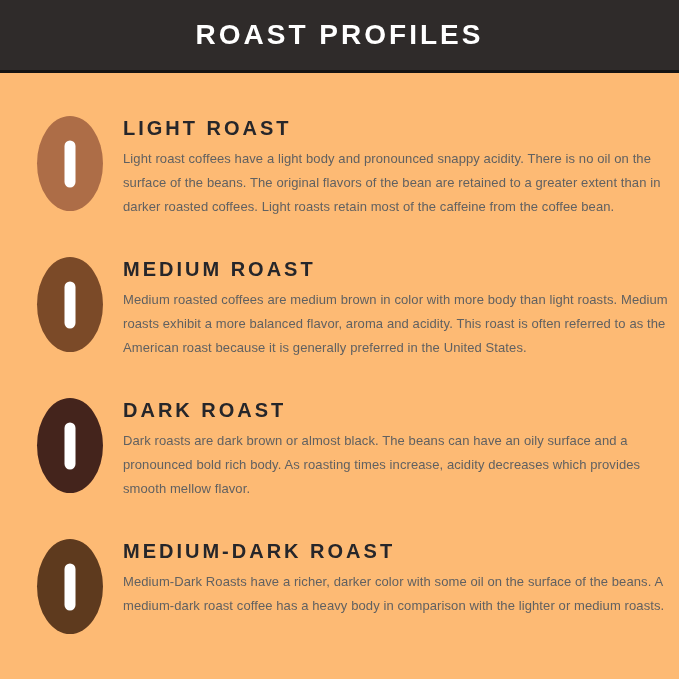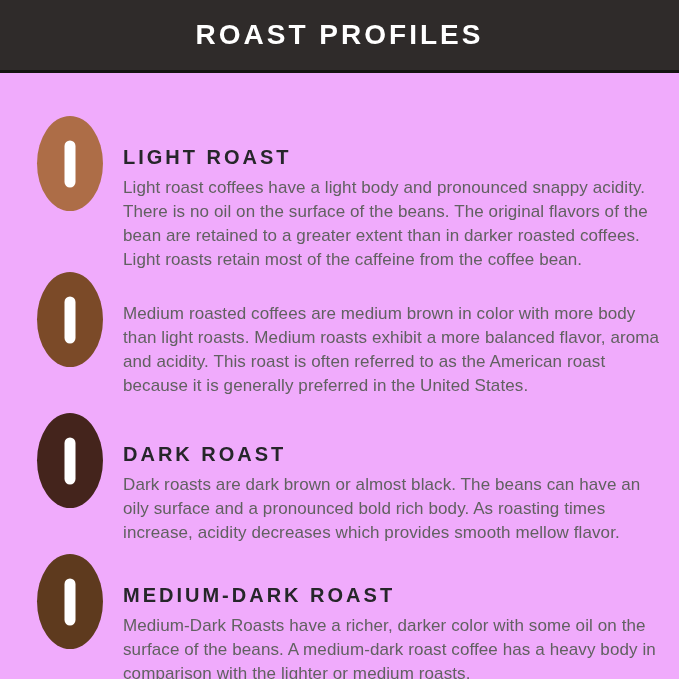--- a/index.html
+++ b/index.html
@@ -2,21 +2,21 @@
 <html><head>
 <meta charset="utf-8">
 <style>
   * { margin: 0; padding: 0; box-sizing: border-box; }
   html, body { width: 679px; height: 679px; }
   body {
     font-family: "Liberation Sans", sans-serif;
     background: #ffffff;
     overflow: hidden;
   }
-  .page { width: 679px; height: 679px; background: #f0abfc; }
+  .page { width: 679px; height: 679px; background: #fdba74; }
 
   .header {
     height: 73px;
     background: #2f2b2a;
     border-bottom: 3px solid #151413;
     display: flex;
     align-items: center;
     justify-content: center;
   }
   .header-title {
@@ -51,31 +51,31 @@
     position: absolute;
     left: 50%;
     top: 50%;
     transform: translate(-50%, -50%);
     width: 11px;
     height: 47px;
     border-radius: 6px;
     background: #ffffff;
   }
 
-  .section-text { width: 548px; padding-top: 1px; margin-top: 29px; }
+  .section-text { width: 548px; padding-top: 1px; }
   .section-title {
     color: #26262a;
     font-size: 20px;
     font-weight: 700;
     letter-spacing: 3px;
     margin-bottom: 7px;
   }
   .section-desc {
     color: #616161;
-    font-size: 17px;
+    font-size: 13px;
     font-weight: 300;
     line-height: 24px;
     letter-spacing: 0.1px;
   }
 </style>
 </head>
 <body>
 
 <div class="page">
 
@@ -97,20 +97,21 @@
       </div>
     </div>
 
     <div class="section">
       <div class="bean-wrap">
         <div class="bean" style="background-color: rgb(123, 74, 40);">
           <div class="bean-slit"></div>
         </div>
       </div>
       <div class="section-text">
+        <div class="section-title">MEDIUM ROAST</div>
         <div class="section-desc">Medium roasted coffees are medium brown in color with more body than light roasts. Medium roasts exhibit a more balanced flavor, aroma and acidity.  This roast is often referred to as the American roast because it is generally preferred in the United States.</div>
       </div>
     </div>
 
     <div class="section">
       <div class="bean-wrap">
         <div class="bean" style="background-color: rgb(68, 36, 28);">
           <div class="bean-slit"></div>
         </div>
       </div>

